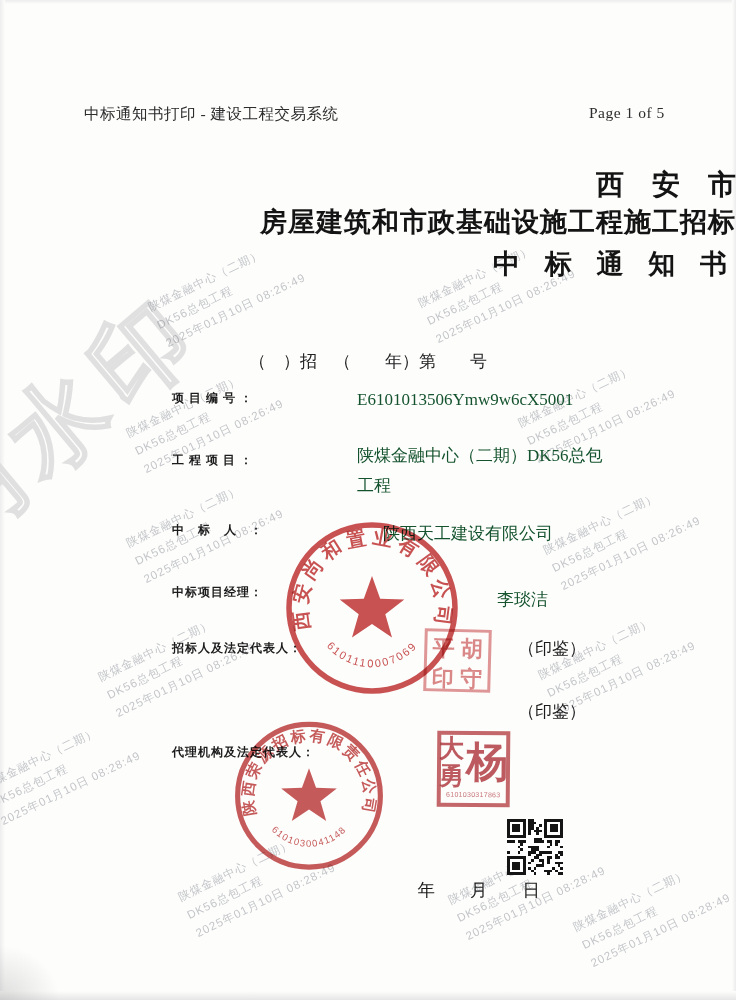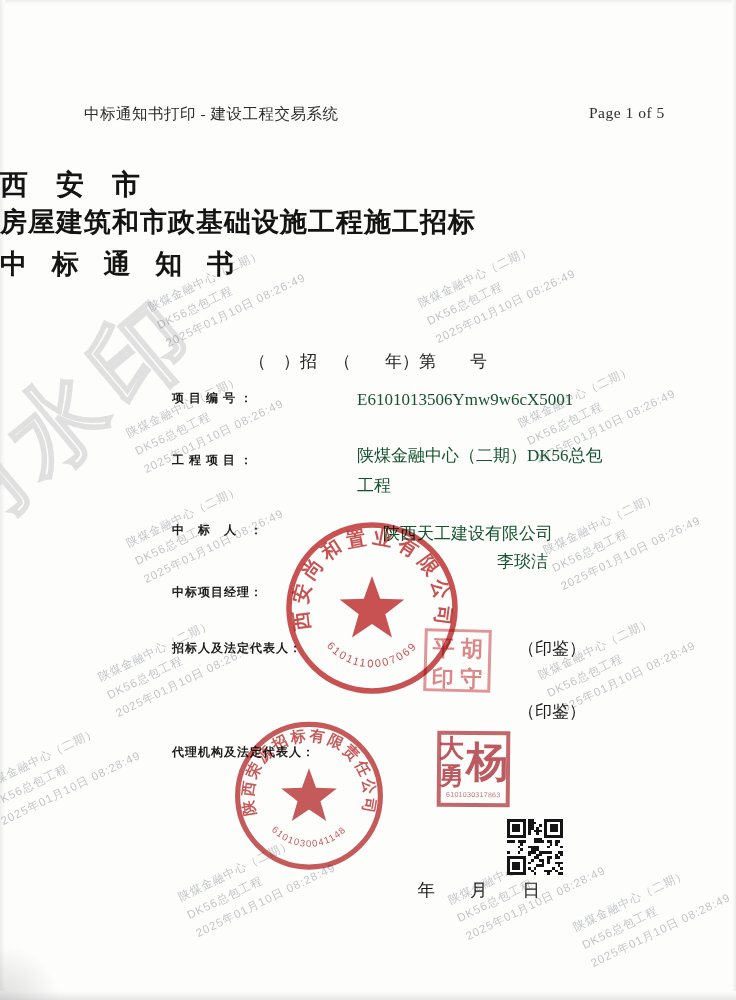--- a/index.html
+++ b/index.html
@@ -12,21 +12,21 @@
   .edge-left{position:absolute;left:0;top:0;bottom:0;width:5px;background:linear-gradient(90deg,#ededed,#fdfdfc);}
   .edge-right{position:absolute;right:0;top:0;bottom:0;width:4px;background:linear-gradient(270deg,#ececec,#fdfdfc);}
   .edge-bottom{position:absolute;left:0;right:0;bottom:0;height:9px;background:linear-gradient(#fdfdfc,#e6e6e6);}
   .corner-smudge{position:absolute;left:0;bottom:0;width:60px;height:55px;
     background:radial-gradient(ellipse at 0% 100%, rgba(160,160,160,.35), rgba(160,160,160,0) 70%);}
 
   .hdr{position:absolute;top:104px;font-size:15.5px;color:#2c2c2c;letter-spacing:.5px;}
   .hdr-left{left:84px;}
   .hdr-right{left:589px;}
 
-  .title{position:absolute;left:0;width:100%;text-align:left;font-weight:700;color:#141414;}
+  .title{position:absolute;left:0;width:100%;text-align:right;font-weight:700;color:#141414;}
   .t1{top:166px;font-size:28px;}
   .t2{top:204px;font-size:27px;letter-spacing:1px;}
   .t3{top:246px;font-size:27px;letter-spacing:9px;}
   .refline{position:absolute;left:0;top:306px;width:100%;text-align:center;font-size:17px;color:#222;margin-top:44px;}
 
   .flabel{position:absolute;left:172px;font-size:12px;font-weight:600;color:#1c1c1c;letter-spacing:1px;white-space:nowrap;text-align:right;}
   .fvalue{position:absolute;font-size:17px;color:#14532d;white-space:nowrap;}
   .sealnote{position:absolute;left:518px;font-size:17px;color:#1c1c1c;}
   .dateline{position:absolute;left:0;top:878px;width:60%;text-align:right;font-size:17.5px;color:#1a1a1a;}
 
@@ -144,21 +144,21 @@
   <div class="fvalue" style="left:357px;top:390px">E6101013506Ymw9w6cX5001</div>
 
   <div class="flabel" style="top:452px">工 程 项 目 ：</div>
   <div class="fvalue" style="left:357px;top:444px">陕煤金融中心（二期）DK56总包</div>
   <div class="fvalue" style="left:357px;top:474px">工程</div>
 
   <div class="flabel" style="top:522px">中　标　人　：</div>
   <div class="fvalue" style="left:383px;top:522px">陕西天工建设有限公司</div>
 
   <div class="flabel" style="top:584px">中标项目经理：</div>
-  <div class="fvalue" style="left:497px;top:550px">李琰洁</div>
+  <div class="fvalue" style="left:497px;top:588px">李琰洁</div>
 
   <div class="flabel" style="top:640px">招标人及法定代表人：</div>
   <div class="sealnote" style="top:637px">（印鉴）</div>
 
   <div class="flabel" style="top:744px">代理机构及法定代表人：</div>
   <div class="sealnote" style="top:700px">（印鉴）</div>
 
   <div class="dateline" style="left:220px;width:320px">年　　月　　日</div>
 
   <div class="stamp-layer">

